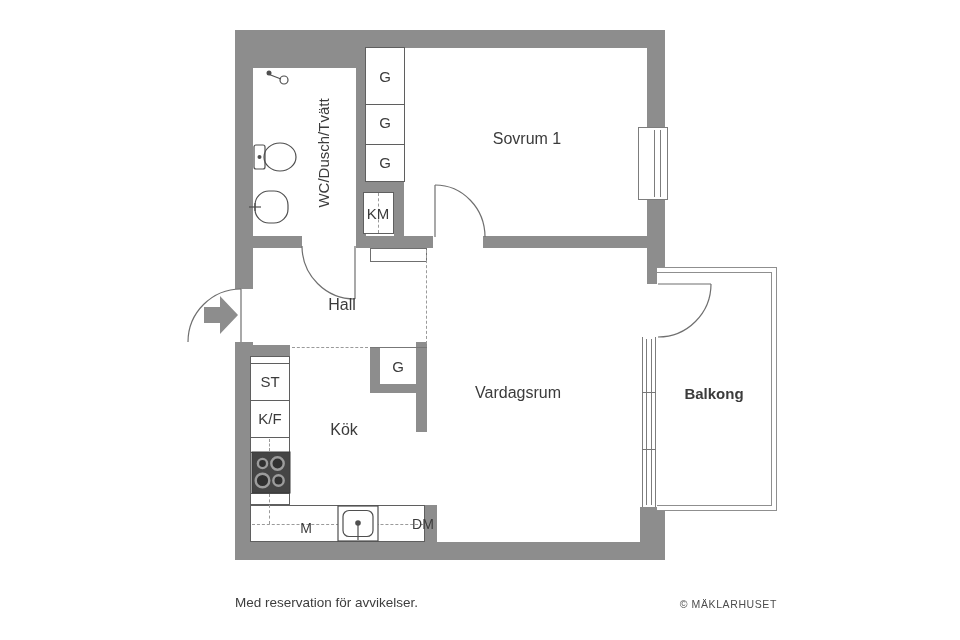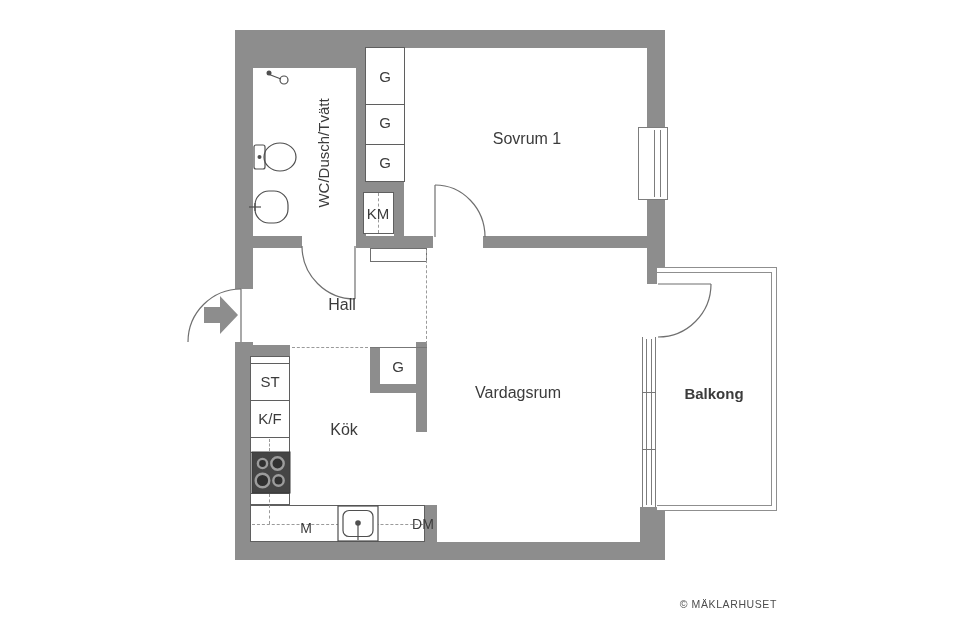--- a/index.html
+++ b/index.html
@@ -150,15 +150,16 @@
   <div class="lbl" style="left:385px;top:76px;">G</div>
   <div class="lbl" style="left:385px;top:122px;">G</div>
   <div class="lbl" style="left:385px;top:162px;">G</div>
   <div class="lbl" style="left:378px;top:213px;">KM</div>
   <div class="lbl" style="left:398px;top:366px;">G</div>
   <div class="lbl" style="left:270px;top:381px;text-align:right;">ST</div>
   <div class="lbl" style="left:270px;top:418px;">K/F</div>
   <div class="lbl small" style="left:306px;top:528px;">M</div>
   <div class="lbl small" style="left:402px;top:524px;margin-left:21px;">DM</div>
 
+  <div class="footer" style="left:235px;top:595px;">Med reservation för avvikelser.</div>
   <div class="copyright" style="right:183px;top:598px;text-align:right;">© MÄKLARHUSET</div>
 
 </div>
 
 </body></html>

